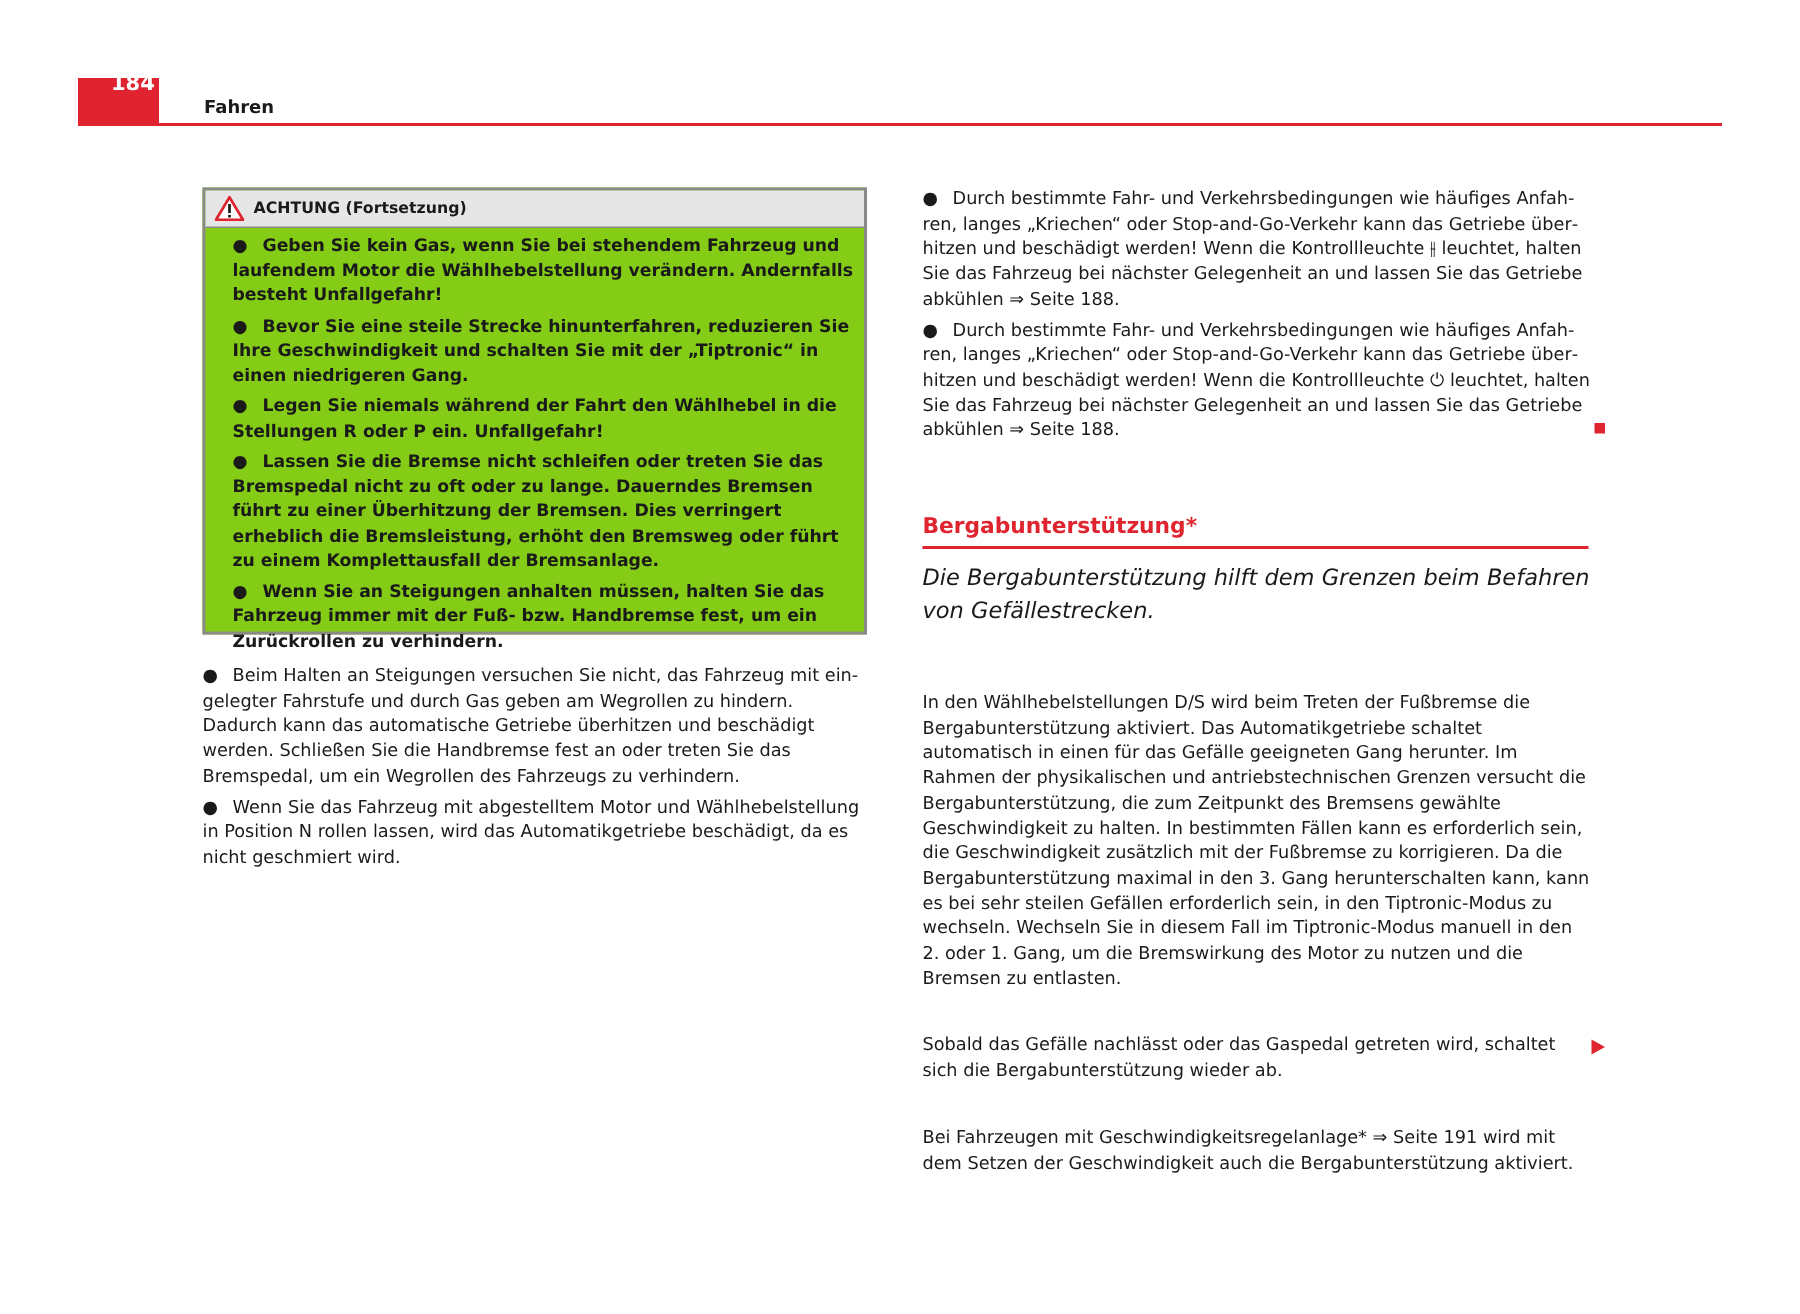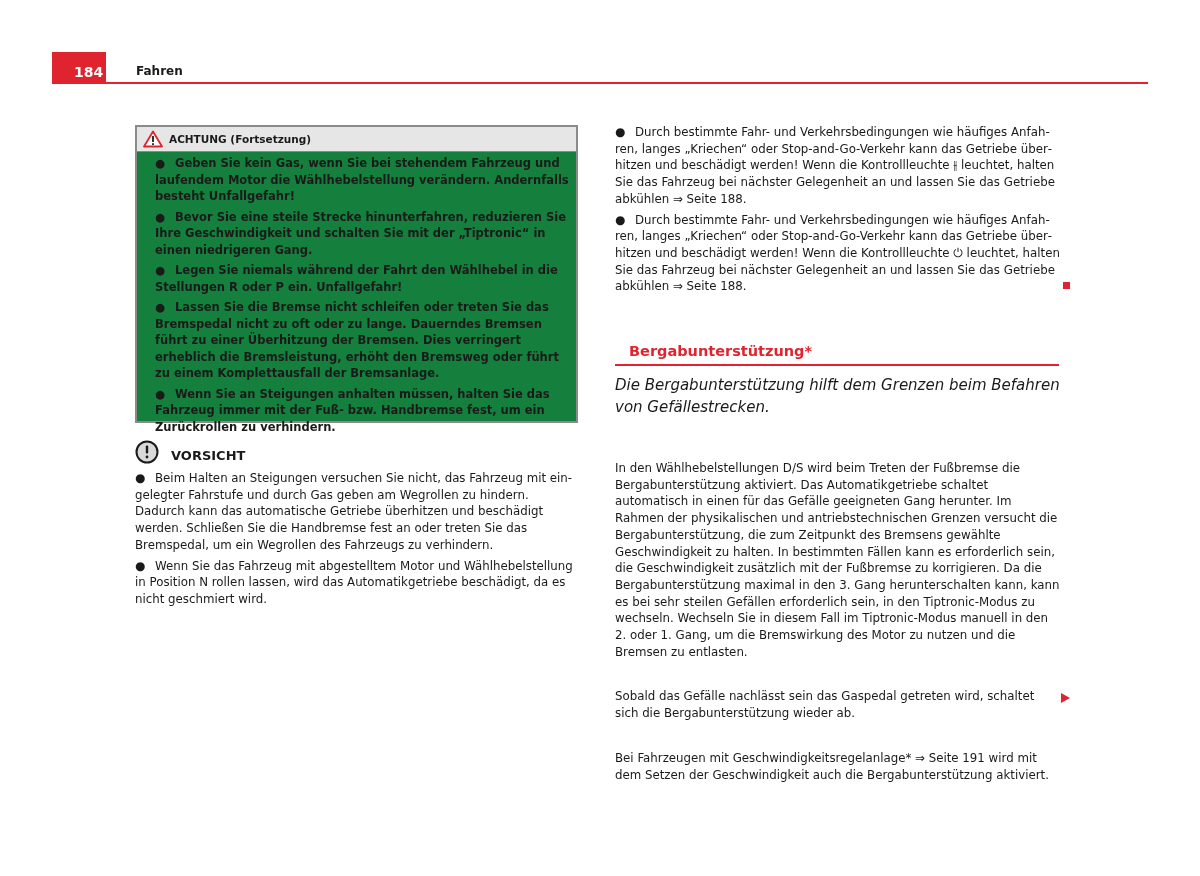--- a/index.html
+++ b/index.html
@@ -1,26 +1,26 @@
 <!DOCTYPE html>
 <html><head>
 <meta charset="utf-8">
 <style>
   html, body { margin: 0; padding: 0; background: #ffffff; }
   body { width: 1200px; height: 876px; position: relative; overflow: hidden;
          font-family: "DejaVu Sans", "Liberation Sans", sans-serif; color: #1a1a1a; }
 
   .header-rule { position: absolute; left: 52px; top: 82px; width: 1096px; height: 2px; background: #e0242f; }
   .page-num-box { position: absolute; left: 52px; top: 52px; width: 54px; height: 32px; background: #e0242f; }
-  .page-num { position: absolute; left: 74px; top: 64px; color: #ffffff; font-weight: bold; font-size: 14px; font-family: "DejaVu Sans", sans-serif; }
+  .page-num { position: absolute; left: 74px; top: 48px; color: #ffffff; font-weight: bold; font-size: 14px; font-family: "DejaVu Sans", sans-serif; }
   .chapter { position: absolute; left: 136px; top: 64px; font-weight: bold; font-size: 12px; color: #1a1a1a; }
 
   
   .warn-box { position: absolute; left: 135px; top: 125px; width: 443px; height: 298px;
-              border: 2px solid #8a8a8a; box-sizing: border-box; background: #15803d; }
+              border: 2px solid #8a8a8a; box-sizing: border-box; background: #84cc16; }
   .warn-head { height: 24px; background: #e6e6e6; border-bottom: 1px solid #8a8a8a;
                display: flex; align-items: center; padding-left: 6px; }
   .warn-icon { width: 20px; height: 18px; margin-right: 6px; }
   .warn-title { font-size: 10.5px; font-weight: bold; color: #1a1a1a; }
   .warn-body { padding: 3px 6px 0 6px; font-size: 11.5px; font-weight: bold; line-height: 16.5px; margin-left: 12px; }
   .warn-item { margin-bottom: 4px; }
 
   .bullet { display: inline-block; width: 20px; }
 
   
@@ -31,21 +31,21 @@
   .caution-body { font-size: 11.8px; line-height: 16.7px; color: #1a1a1a; margin-top: 4px; }
   .caution-item { margin-bottom: 4px; }
 
   
   .rcol { position: absolute; left: 615px; width: 445px; font-size: 11.8px; line-height: 16.7px; color: #1a1a1a; }
   .rtop { top: 124px; }
   .ritem { margin-bottom: 4px; }
   .end-square { position: absolute; left: 1063px; top: 282px; width: 7px; height: 7px; background: #e0242f; }
   .ctl-icon { display: inline-block; font-size: 12px; }
 
-  .section-title { position: absolute; left: 615px; top: 343px; font-size: 14.5px; font-weight: bold; color: #e0242f; margin-left: 14px; }
+  .section-title { position: absolute; left: 615px; top: 343px; font-size: 14.5px; font-weight: bold; color: #e0242f; }
   .section-rule { position: absolute; left: 615px; top: 364px; width: 444px; height: 2px; background: #e0242f; }
   .section-lead { position: absolute; left: 615px; top: 374px; width: 450px; font-style: italic; font-size: 15px; line-height: 22px; color: #1a1a1a; }
 
   .rbody { top: 432px; }
   .rpara { margin-bottom: 12px; margin-top: 28px; }
   .next-arrow { position: absolute; left: 1061px; top: 693px; width: 0; height: 0;
                 border-top: 5px solid transparent; border-bottom: 5px solid transparent; border-left: 9px solid #e0242f; }
 </style>
 </head>
 <body>
@@ -67,28 +67,20 @@
   <div class="warn-body">
     <div class="warn-item"><span class="bullet">●</span><span>Geben Sie kein Gas, wenn Sie bei stehendem Fahrzeug und laufen­dem Motor die Wählhebelstellung verändern. Andernfalls besteht Unfall­gefahr!</span></div>
     <div class="warn-item"><span class="bullet">●</span><span>Bevor Sie eine steile Strecke hinunterfahren, reduzieren Sie Ihre Ge­schwindigkeit und schalten Sie mit der „Tiptronic“ in einen niedrigeren Gang.</span></div>
     <div class="warn-item"><span class="bullet">●</span><span>Legen Sie niemals während der Fahrt den Wählhebel in die Stellungen R oder P ein. Unfallgefahr!</span></div>
     <div class="warn-item"><span class="bullet">●</span><span>Lassen Sie die Bremse nicht schleifen oder treten Sie das Bremspedal nicht zu oft oder zu lange. Dauerndes Bremsen führt zu einer Überhit­zung der Bremsen. Dies verringert erheblich die Bremsleistung, erhöht den Bremsweg oder führt zu einem Komplettausfall der Bremsanlage.</span></div>
     <div class="warn-item"><span class="bullet">●</span><span>Wenn Sie an Steigungen anhalten müssen, halten Sie das Fahrzeug immer mit der Fuß- bzw. Handbremse fest, um ein Zurückrollen zu verhin­dern.</span></div>
   </div>
 </div>
 
 <div class="caution">
-  <div class="caution-head">
-    <svg class="caution-icon" viewBox="0 0 24 24">
-      <circle cx="12" cy="12" r="10.5" fill="#d9d9d9" stroke="#1a1a1a" stroke-width="2"></circle>
-      <rect x="10.8" y="5.5" width="2.4" height="8" rx="1" fill="#1a1a1a"></rect>
-      <circle cx="12" cy="17" r="1.4" fill="#1a1a1a"></circle>
-    </svg>
-    <span class="caution-title">VORSICHT</span>
-  </div>
   <div class="caution-body">
     <div class="caution-item"><span class="bullet">●</span><span>Beim Halten an Steigungen versuchen Sie nicht, das Fahrzeug mit ein­gelegter Fahrstufe und durch Gas geben am Wegrollen zu hindern. Dadurch kann das automatische Getriebe überhitzen und beschädigt werden. Schlie­ßen Sie die Handbremse fest an oder treten Sie das Bremspedal, um ein Wegrollen des Fahrzeugs zu verhindern.</span></div>
     <div class="caution-item"><span class="bullet">●</span><span>Wenn Sie das Fahrzeug mit abgestelltem Motor und Wählhebelstellung in Position N rollen lassen, wird das Automatikgetriebe beschädigt, da es nicht geschmiert wird.</span></div>
   </div>
 </div>
 
 <div class="rcol rtop">
   <div class="ritem">
     <span class="bullet">●</span><span>Durch bestimmte Fahr- und Verkehrsbedingungen wie häufiges Anfah­ren, langes „Kriechen“ oder Stop-and-Go-Verkehr kann das Getriebe über­hitzen und beschädigt werden! Wenn die Kontrollleuchte </span><span class="ctl-icon">⫲</span><span> leuchtet, halten Sie das Fahrzeug bei nächster Gelegenheit an und lassen Sie das Getriebe abkühlen ⇒ Seite 188.</span>
   </div>
@@ -97,16 +89,16 @@
   </div>
 </div>
 <div class="end-square"></div>
 
 <div class="section-title">Bergabunterstützung*</div>
 <div class="section-rule"></div>
 <div class="section-lead">Die Bergabunterstützung hilft dem Grenzen beim Befahren von Gefällestrecken.</div>
 
 <div class="rcol rbody">
   <div class="rpara">In den Wählhebelstellungen D/S wird beim Treten der Fußbremse die Berga­bunterstützung aktiviert. Das Automatikgetriebe schaltet automatisch in ei­nen für das Gefälle geeigneten Gang herunter. Im Rahmen der physikali­schen und antriebstechnischen Grenzen versucht die Bergabunterstützung, die zum Zeitpunkt des Bremsens gewählte Geschwindigkeit zu halten. In bestimmten Fällen kann es erforderlich sein, die Geschwindigkeit zusätzlich mit der Fußbremse zu korrigieren. Da die Bergabunterstützung maximal in den 3. Gang herunterschalten kann, kann es bei sehr steilen Gefällen erfor­derlich sein, in den Tiptronic-Modus zu wechseln. Wechseln Sie in diesem Fall im Tiptronic-Modus manuell in den 2. oder 1. Gang, um die Bremswir­kung des Motor zu nutzen und die Bremsen zu entlasten.</div>
-  <div class="rpara">Sobald das Gefälle nachlässt sein das Gaspedal getreten wird, schaltet sich die Bergabunterstützung wieder ab.</div>
+  <div class="rpara">Sobald das Gefälle nachlässt oder das Gaspedal getreten wird, schaltet sich die Bergabunterstützung wieder ab.</div>
   <div class="rpara">Bei Fahrzeugen mit Geschwindigkeitsregelanlage* ⇒ Seite 191 wird mit dem Setzen der Geschwindigkeit auch die Bergabunterstützung aktiviert.</div>
 </div>
 <div class="next-arrow"></div>
 
 </body></html>

